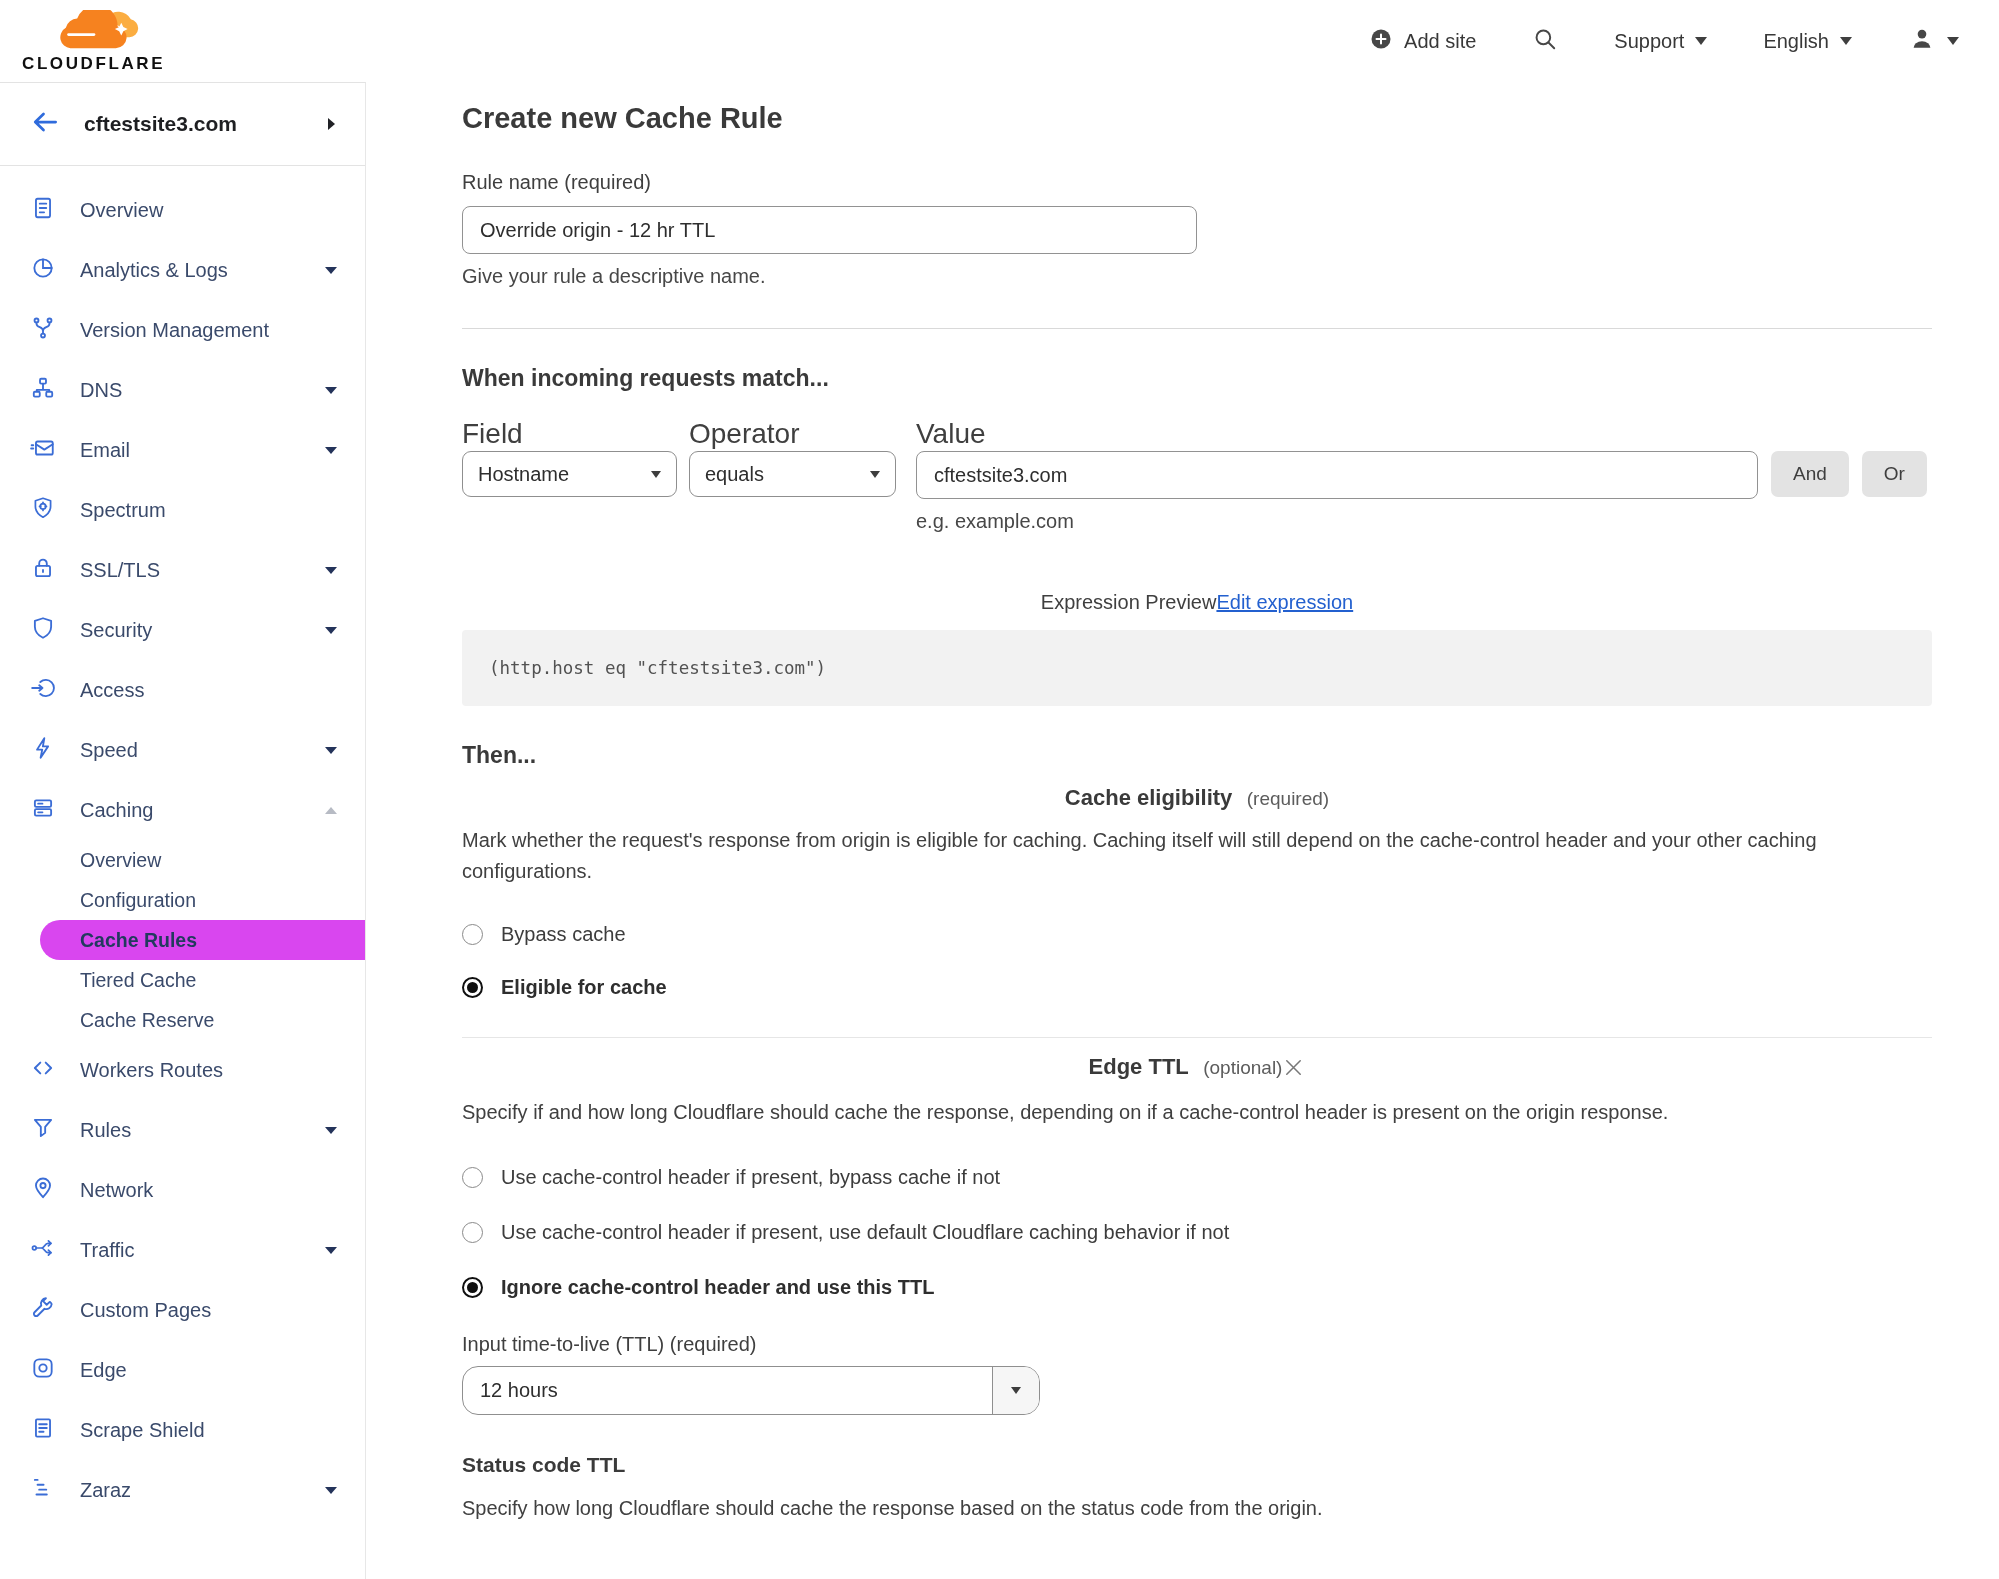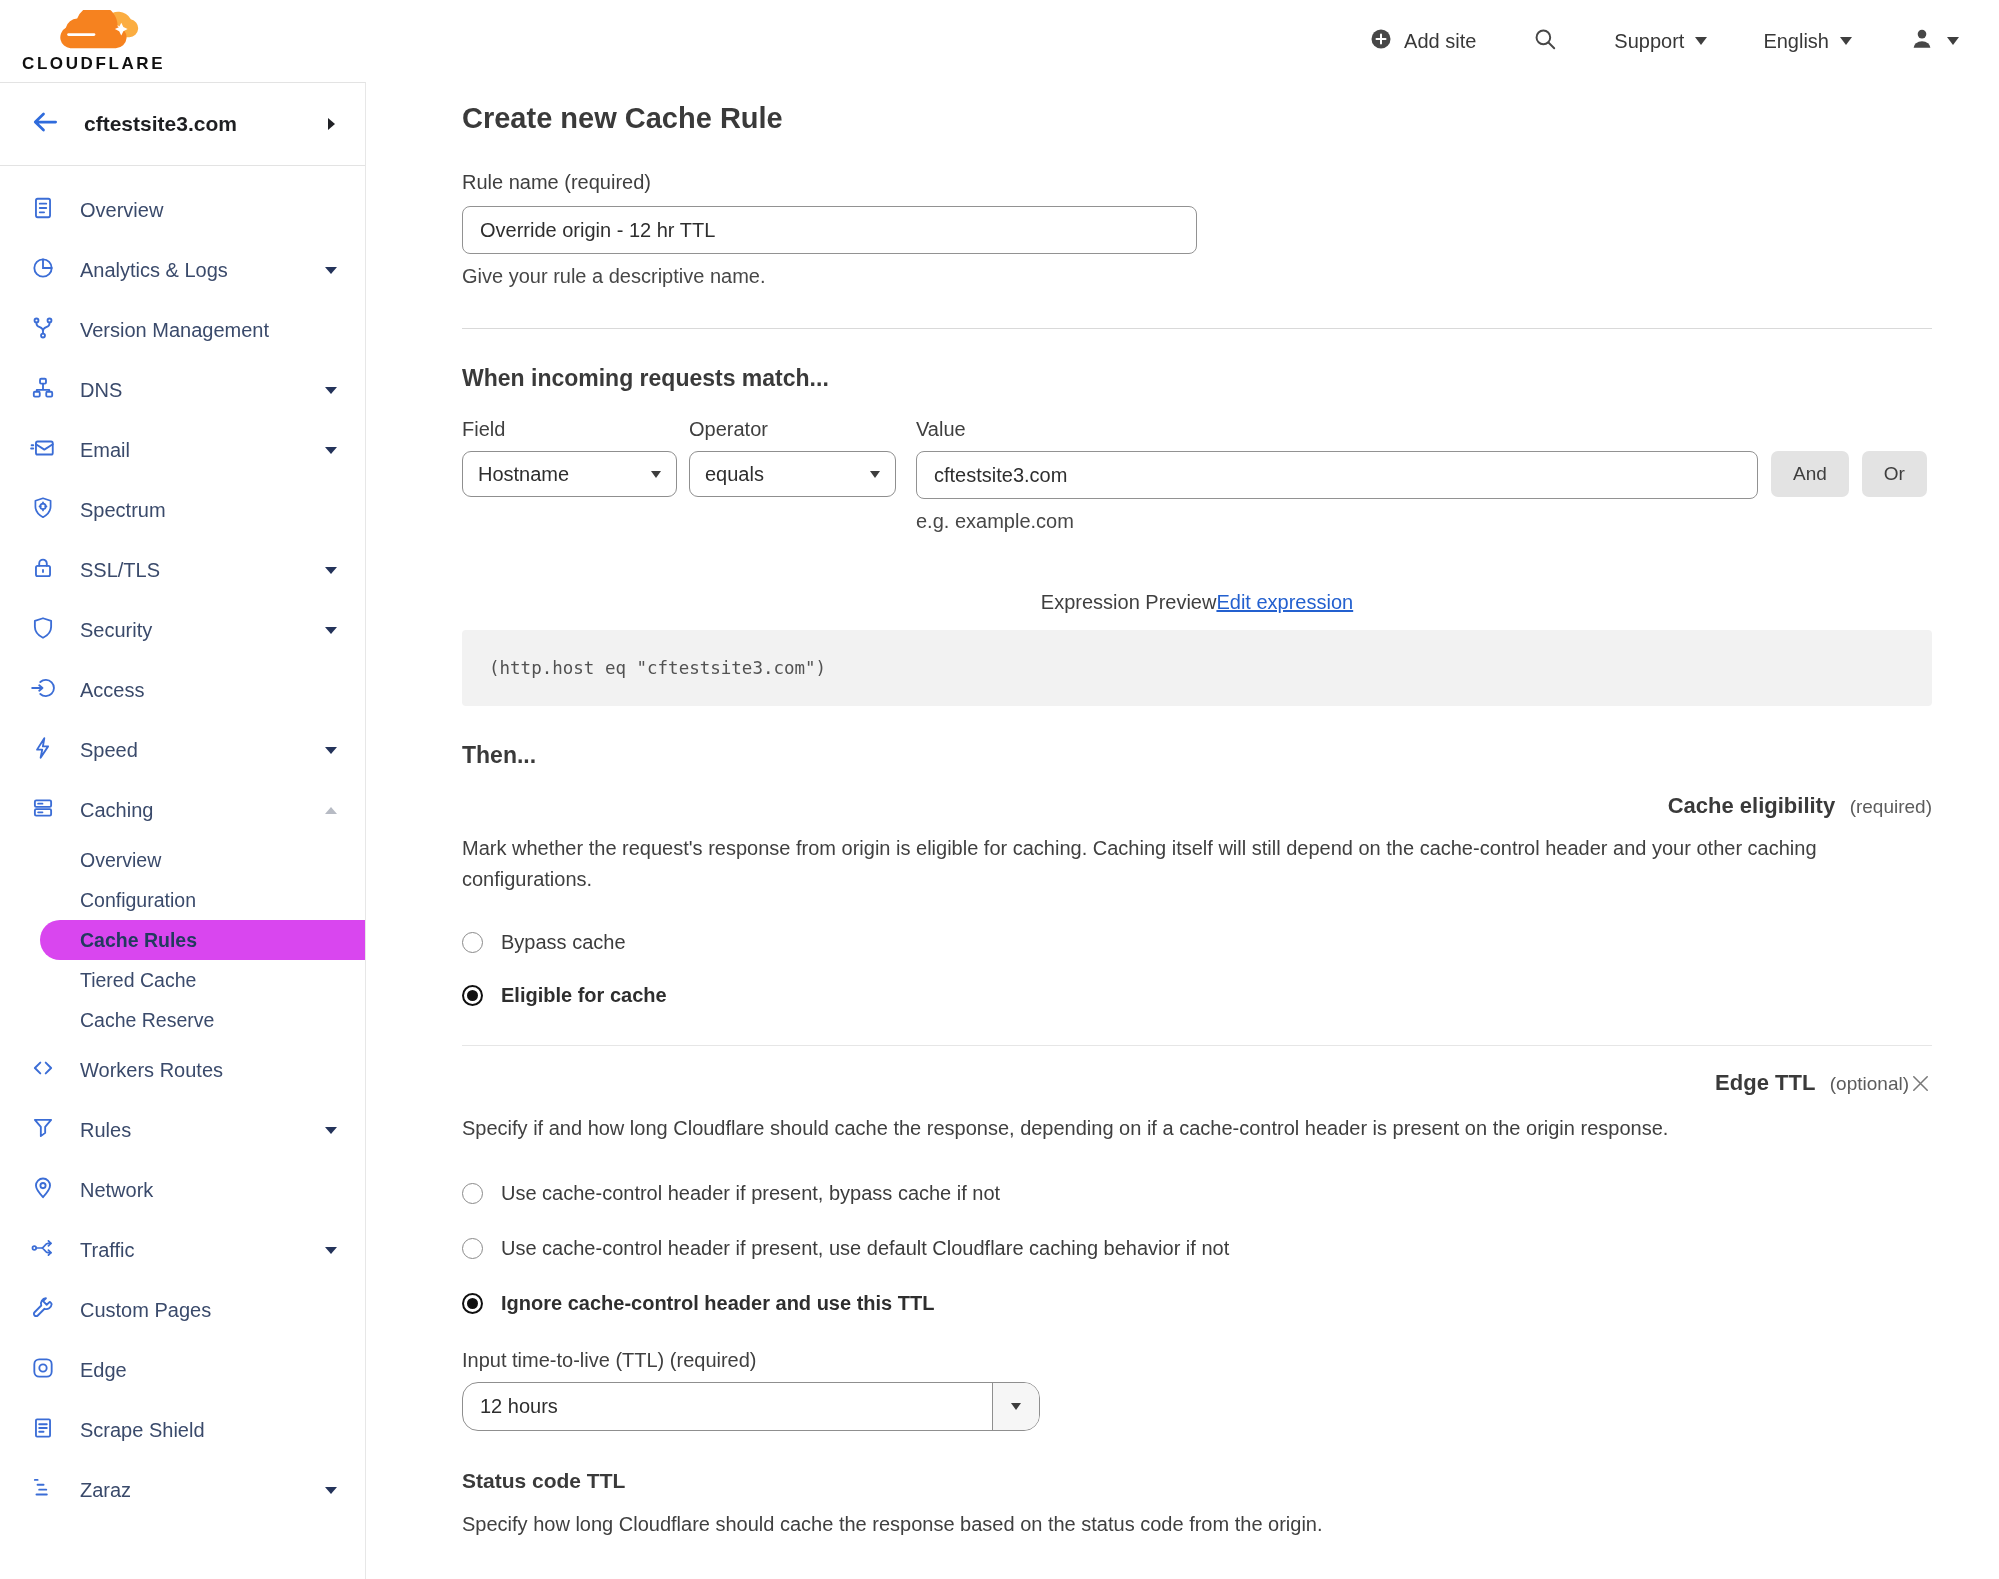--- a/index.html
+++ b/index.html
@@ -35,36 +35,36 @@
   .main { flex:1; padding:20px 67px 0 96px; overflow:hidden; }
   h1 { font-size:29px; font-weight:700; color:#3a3a3a; margin-bottom:36px; }
   .field-label { font-size:20px; color:#3f3f3f; margin-bottom:12px; }
   .text-input { display:block; width:735px; height:48px; border:1px solid #929292; border-radius:8px; padding:0 17px; font-size:20px; color:#2e2e2e; font-family:inherit; }
   .help { font-size:20px; color:#474747; margin-top:11px; }
   .div1 { border:none; border-top:1px solid #d9d9d9; margin-top:40px; }
   .div2 { border:none; border-top:1px solid #e6e6e6; margin-top:38px; }
   h2 { font-size:23px; font-weight:700; color:#3a3a3a; margin-top:36px; }
 
   .match-grid { display:flex; align-items:flex-start; margin-top:26px; }
-  .mcol-label { font-size:20px; color:#3f3f3f; height:23px; }
+  .mcol-label { font-size:28px; color:#3f3f3f; height:23px; }
   .select-box { margin-top:10px; height:46px; border:1px solid #8f8f8f; border-radius:9px; display:flex; align-items:center; justify-content:space-between; padding:0 15px; font-size:20px; color:#2e2e2e; cursor:pointer; background:#fff; }
   .sel-chev { width:0; height:0; border-left:5.5px solid transparent; border-right:5.5px solid transparent; border-top:7px solid #3d3d3d; }
   .col-field { width:215px; }
   .col-op { width:207px; margin-left:12px; }
   .col-value { width:842px; margin-left:20px; }
   .col-value .text-input { width:100%; margin-top:10px; }
   .andor { margin-top:33px; height:46px; padding:0 22px; background:#e3e3e3; border:none; border-radius:7px; font-size:19px; color:#3e3e3e; font-family:Liberation Sans, sans-serif; cursor:pointer; }
   .andor.first { margin-left:13px; } .andor + .andor { margin-left:13px; }
 
   .expr-row { display:flex; justify-content:center; align-items:baseline; margin-top:58px; }
   .expr-label { font-size:20px; color:#3f3f3f; }
   .link { font-size:20px; color:#2360cf; text-decoration:underline; cursor:pointer; }
   .code-block { margin-top:16px; background:#f2f2f2; border-radius:4px; padding:28px 27px; font-family:"DejaVu Sans Mono","Liberation Mono",monospace; font-size:17.5px; color:#525252; }
 
-  .sec-head { display:flex; justify-content:flex-end; align-items:flex-start; margin-top:24px; }
+  .sec-head { display:flex; justify-content:center; align-items:flex-start; margin-top:16px; }
   h3 { display:inline; font-size:22px; font-weight:700; color:#3a3a3a; }
   .req { font-size:19px; color:#5c5c5c; margin-left:10px; }
   .desc { font-size:20px; color:#404040; line-height:1.55; margin-top:14px; }
   .close-x { cursor:pointer; margin-top:2px; }
 
   .radio-row { display:flex; align-items:center; gap:18px; font-size:20px; color:#3c3c3c; cursor:pointer; }
   .radio { width:21px; height:21px; border:1.5px solid #8a8a8a; border-radius:50%; flex-shrink:0; }
   .radio.checked { border:2px solid #101010; position:relative; }
   .radio.checked::after { content:""; position:absolute; inset:3px; background:#101010; border-radius:50%; }
   .radio-row.bold { font-weight:700; color:#2e2e2e; }

